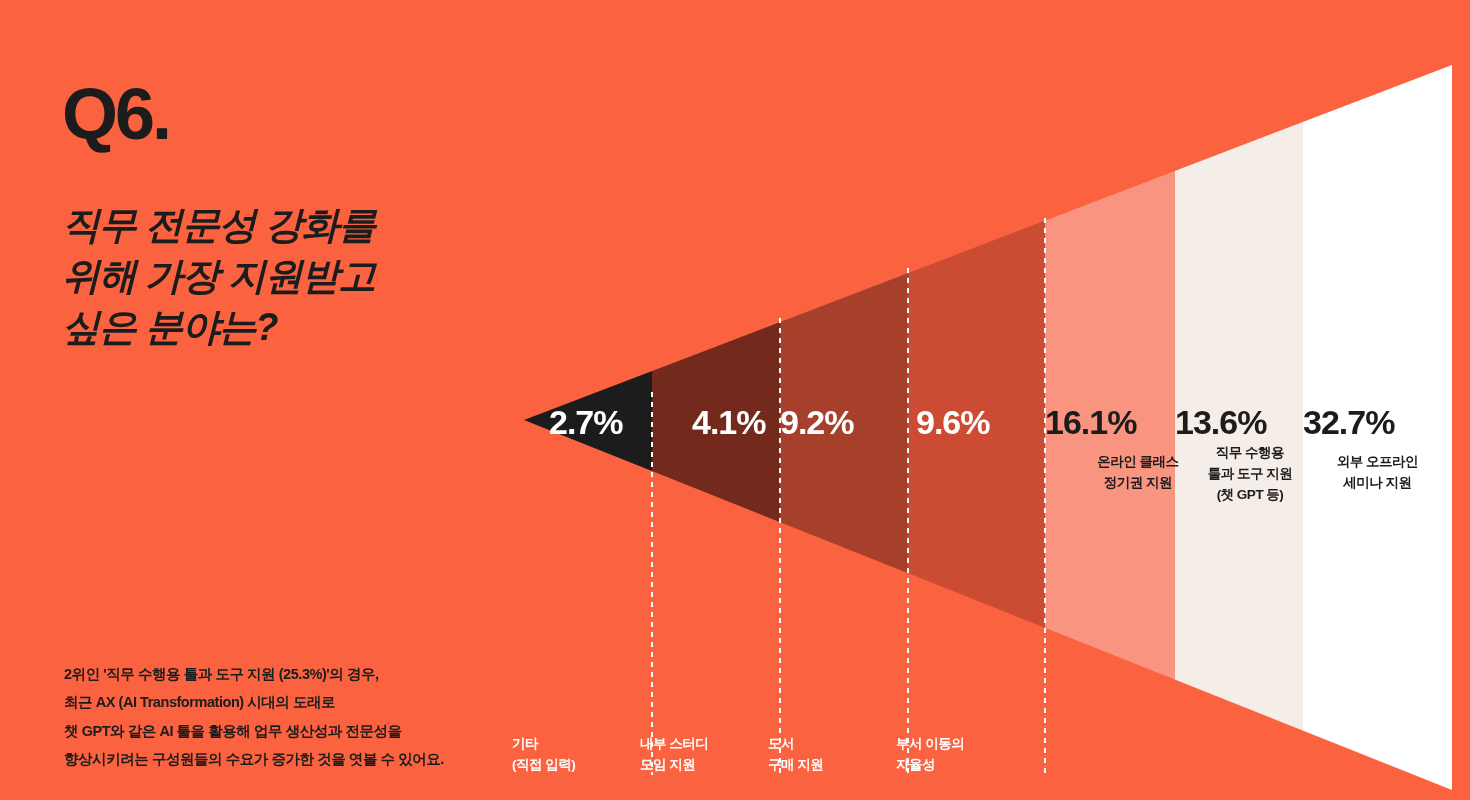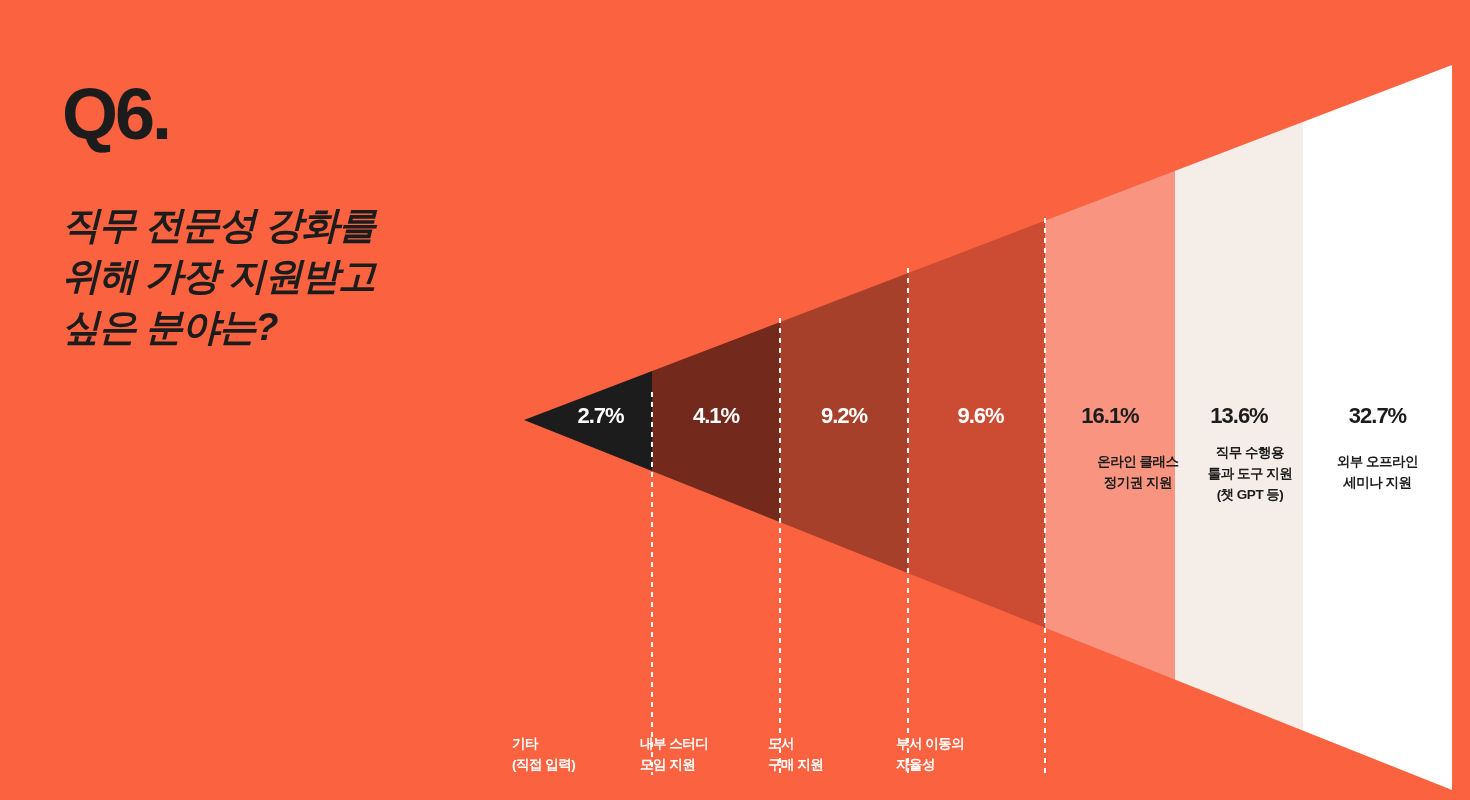--- a/index.html
+++ b/index.html
@@ -28,22 +28,22 @@
     font-size:14.5px; font-weight:700; line-height:1.95;
     color:#1C1C1C; letter-spacing:-0.45px;
   }
   .note div { white-space:nowrap; }
 
   
   #funnel { position:absolute; left:0; top:0; width:1470px; height:800px; }
 
   
   .seg-val {
-    position:absolute; text-align:center;
-    font-size:22px; font-weight:700; letter-spacing:-1px;
+    position:absolute; text-align:left;
+    font-size:34px; font-weight:700; letter-spacing:-1px;
     line-height:1;
   }
   .seg-cap {
     position:absolute; text-align:center;
     font-size:13.5px; font-weight:700; line-height:1.55;
     letter-spacing:-0.5px;
   }
   .light { color:#FFFFFF; }
   .dark  { color:#1C1C1C; }
 
@@ -83,23 +83,29 @@
   </svg>
 
   <div class="qnum">Q6.</div>
 
   <div class="qtitle">
     <div>직무 전문성 강화를</div>
     <div>위해 가장 지원받고</div>
     <div>싶은 분야는?</div>
   </div>
 
+  <div class="note">
+    <div>2위인 '직무 수행용 툴과 도구 지원 (25.3%)'의 경우,</div>
+    <div>최근 AX (AI Transformation) 시대의 도래로</div>
+    <div>챗 GPT와 같은 AI 툴을 활용해 업무 생산성과 전문성을</div>
+    <div>향상시키려는 구성원들의 수요가 증가한 것을 엿볼 수 있어요.</div>
+  </div>
 
   <div class="seg-val light" style="left:549px; top:405px; width:103px;">2.7%</div>
-  <div class="seg-val light" style="left:652px; top:405px; width:128px;">4.1%</div>
+  <div class="seg-val light" style="left:652px; top:405px; width:128px;padding-left:40px;">4.1%</div>
   <div class="seg-val light" style="left:780px; top:405px; width:128px;">9.2%</div>
   <div class="seg-val light" style="left:908px; top:405px; width:137px;padding-left:8px;">9.6%</div>
   <div class="seg-val dark" style="left:1045px; top:405px; width:130px;">16.1%</div>
   <div class="seg-val dark" style="left:1175px; top:405px; width:128px;">13.6%</div>
   <div class="seg-val dark" style="left:1303px; top:405px; width:149px;">32.7%</div>
 
   <div class="seg-cap dark" style="left:1045px; top:452px; width:130px;margin-left:28px;">
     <div>온라인 클래스</div>
     <div>정기권 지원</div>
   </div>

